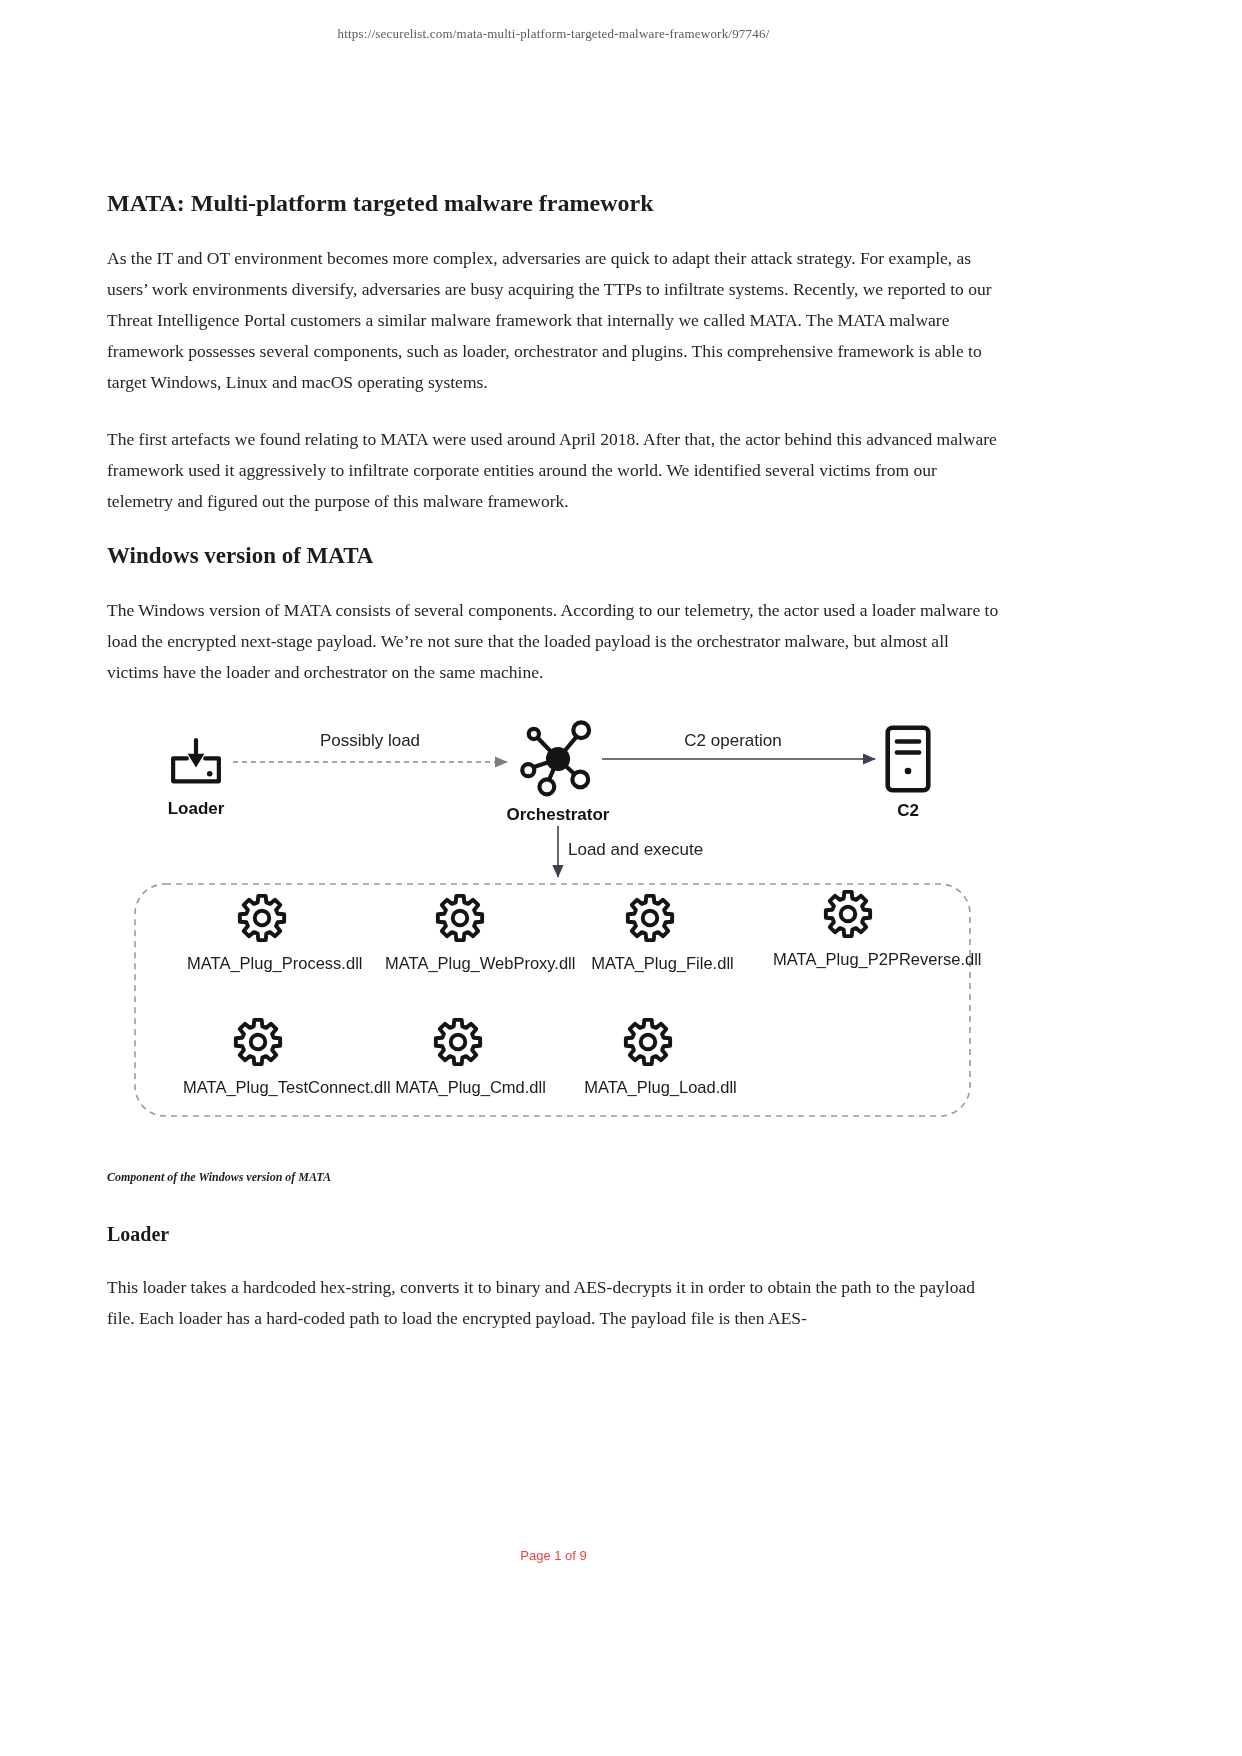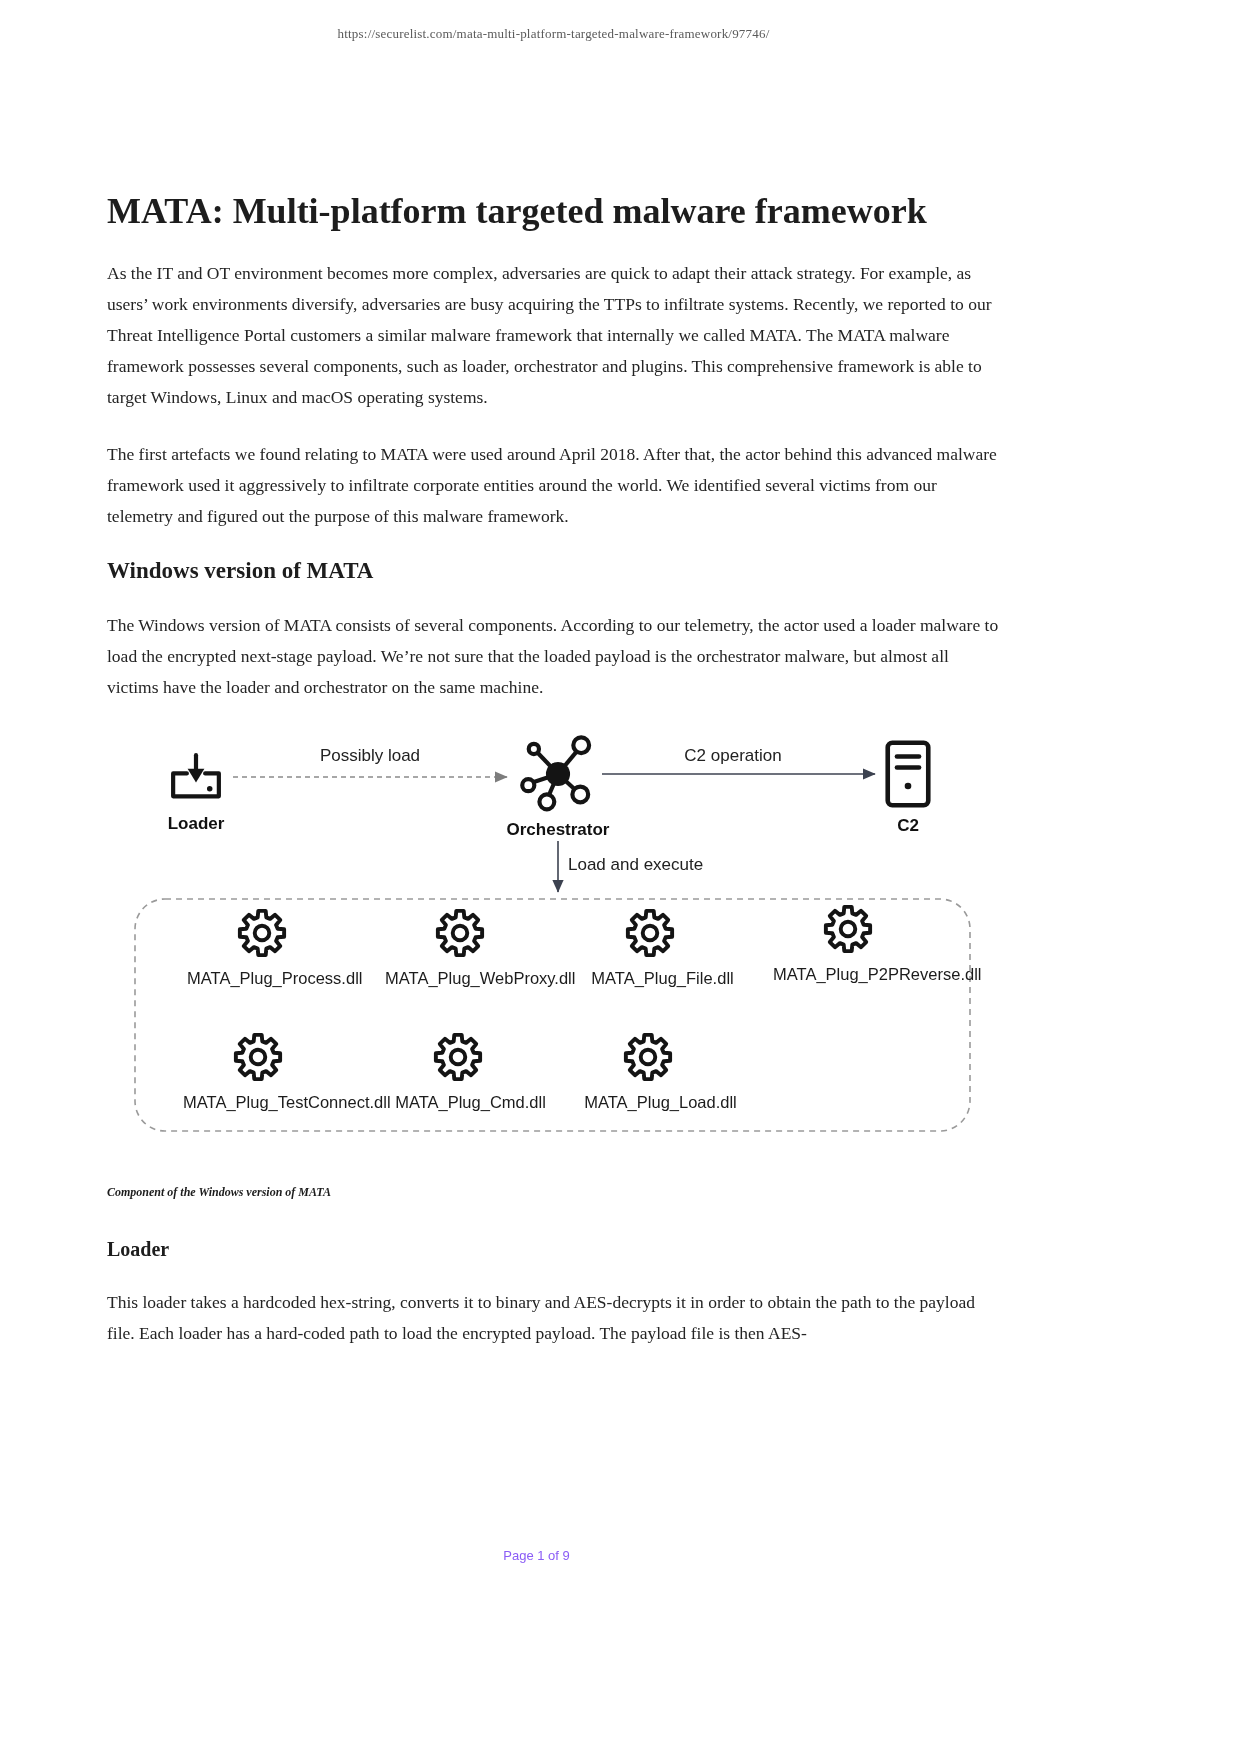--- a/index.html
+++ b/index.html
@@ -7,21 +7,21 @@
   body {
     width:1242px; height:1756px; position:relative; overflow:hidden;
     font-family:"Liberation Serif", serif; color:#242424;
   }
   .top-url {
     position:absolute; top:26px; left:107px; width:893px; text-align:center;
     font-family:Liberation Serif, serif; font-size:13px; color:#5a5a5a;
     letter-spacing:0.2px;
   }
   .content { position:absolute; top:0; left:107px; width:893px; }
-  h1.title { margin-top:190px; font-size:36px; font-weight:700; color:#1d1d1d; }
+  h1.title { margin-top:190px; font-size:24px; font-weight:700; color:#1d1d1d; }
   .byline { margin-top:28px; font-size:17px; color:#2a2a2a; }
   .meta { margin-top:24px; font-size:16px; color:#5f5f5f; }
   p.body-p { margin-top:26px; font-size:17.5px; line-height:31px; color:#242424; }
   h2.section { margin-top:26px; font-size:23px; font-weight:700; color:#1d1d1d; }
   h3.subsection { margin-top:38px; font-size:20px; font-weight:700; color:#1d1d1d; }
   .caption { margin-top:44px; font-size:12px; font-weight:700; font-style:italic; color:#1d1d1d; }
 
   
   .diagram {
     position:relative; margin-top:26px; height:412px; width:893px;
@@ -30,22 +30,22 @@
   .diagram .arrows { position:absolute; left:0; top:0; }
   .node { position:absolute; text-align:center; }
   .node svg { display:block; margin:0 auto; }
   .node-label { font-weight:700; font-size:17px; color:#111; margin-top:7px; }
   .edge-label { position:absolute; font-size:17px; color:#222; text-align:center; }
   .plugin { position:absolute; width:200px; text-align:center; }
   .plugin svg.gear { display:block; margin:0 auto; width:56px; height:56px; }
   .plugin-label { font-size:16.5px; color:#1c1c1c; margin-top:8px; white-space:nowrap;margin-left:25px; }
 
   .page-footer {
-    position:absolute; top:1548px; left:90px; width:893px; text-align:center;
-    font-family:"Liberation Sans", sans-serif; font-size:13px; color:#8b5cf6;
+    position:absolute; top:1548px; left:107px; width:893px; text-align:center;
+    font-family:"Liberation Sans", sans-serif; font-size:13px; color:#ef4444;
   }
 </style>
 </head>
 <body>
 
 <div class="top-url">https://securelist.com/mata-multi-platform-targeted-malware-framework/97746/</div>
 
 <div class="content">
   <h1 class="title">MATA: Multi-platform targeted malware framework</h1>
 

